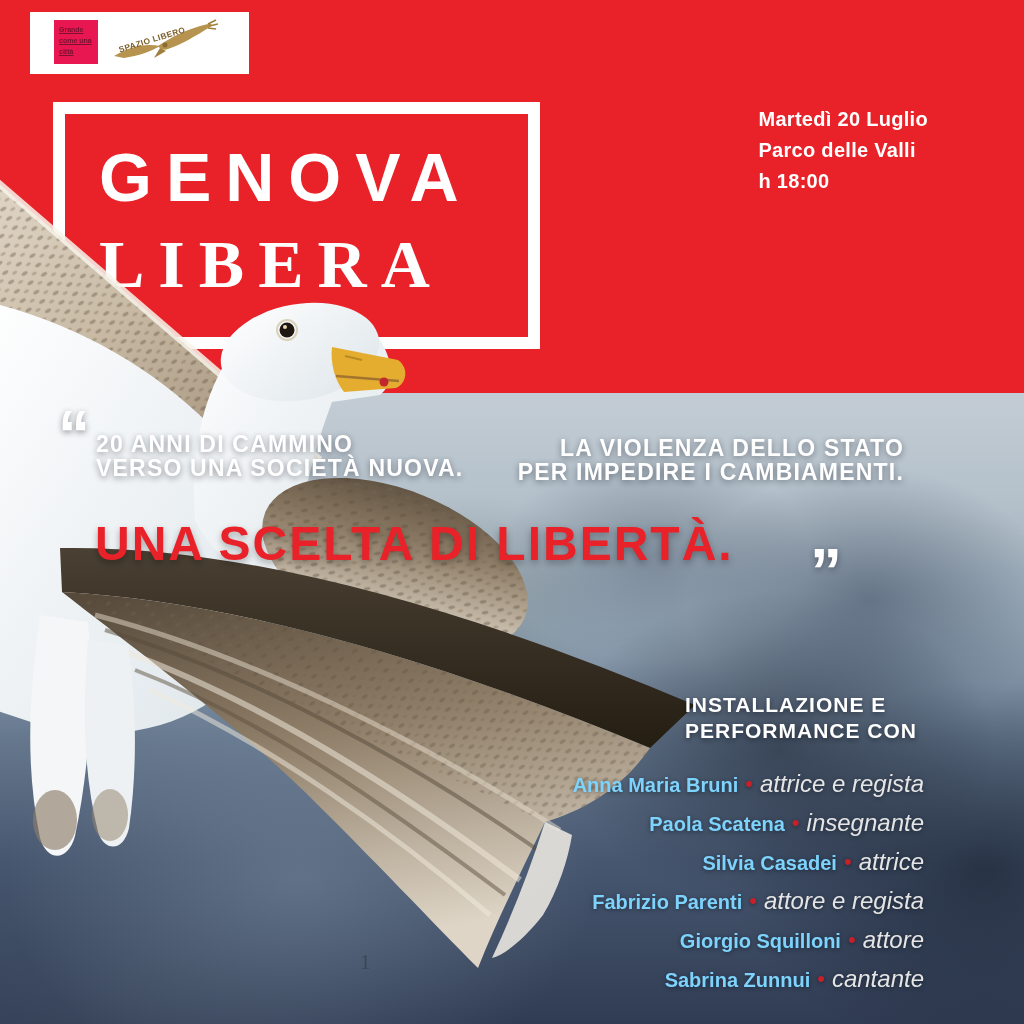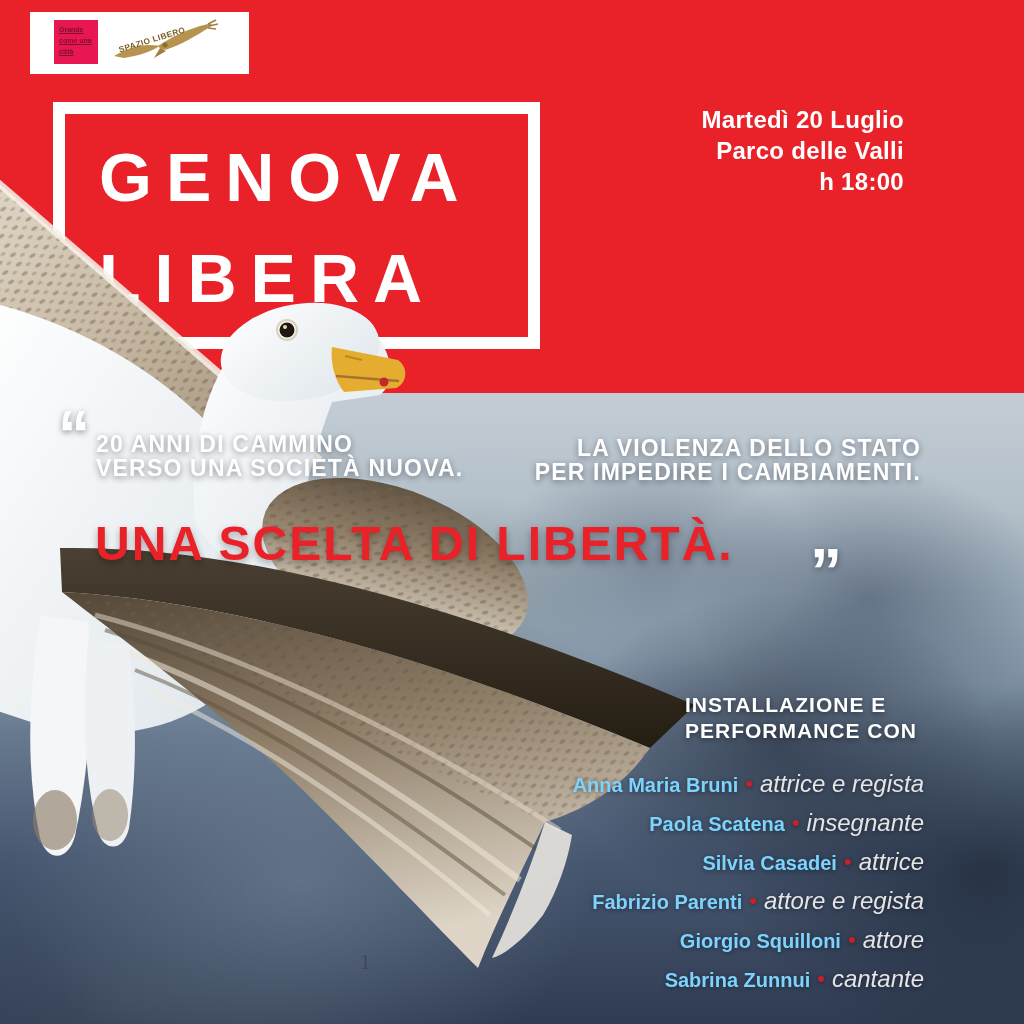--- a/index.html
+++ b/index.html
@@ -26,39 +26,39 @@
   
   .title-frame{
     position:absolute;left:53px;top:102px;width:487px;height:247px;z-index:2;
     border:12px solid #fff;box-sizing:border-box;
   }
   .title-line{
     position:absolute;left:34px;color:#fff;font-weight:700;
     font-size:68px;letter-spacing:14px;line-height:98px;white-space:nowrap;
   }
   .title-line.l1{top:14px;}
-  .title-line.l2{top:115px;}
+  .title-line.l2{top:101px;font-family:Liberation Serif, serif;}
   
   .bird{position:absolute;inset:0;z-index:3;pointer-events:none;}
   
   .ovl{position:absolute;z-index:4;}
   .event-info{
-    right:120px;top:104px;text-align:right;color:#fff;
-    font-size:24px;font-weight:700;line-height:31px;letter-spacing:.3px;
+    right:96px;top:104px;text-align:left;color:#fff;
+    font-size:20px;font-weight:700;line-height:31px;letter-spacing:.3px;
   }
   .q-mark{color:#fff;font-size:64px;font-weight:900;line-height:1;
     text-shadow:0 2px 6px rgba(15,20,30,.45);}
   .q-open{left:58px;top:402px;}
   .q-close{left:810px;top:540px;}
   .quote-txt{
     color:#fff;font-size:23px;font-weight:800;letter-spacing:1.2px;line-height:24px;
     text-shadow:0 2px 6px rgba(15,20,30,.45);
   }
   .quote-left{left:96px;top:432px;}
-  .quote-right{right:103px;top:436px;text-align:right;}
+  .quote-right{right:120px;top:436px;text-align:right;}
   .headline{
     left:95px;top:516px;font-size:48px;font-weight:900;letter-spacing:2px;
     line-height:56px;white-space:nowrap;
     text-shadow:0 3px 7px rgba(0,0,0,.30);
   }
   .cast-heading{
     right:99px;top:692px;width:240px;text-align:left;color:#fff;
     font-size:21px;font-weight:800;letter-spacing:1px;line-height:26px;
     text-shadow:0 2px 5px rgba(10,15,25,.5);
   }

